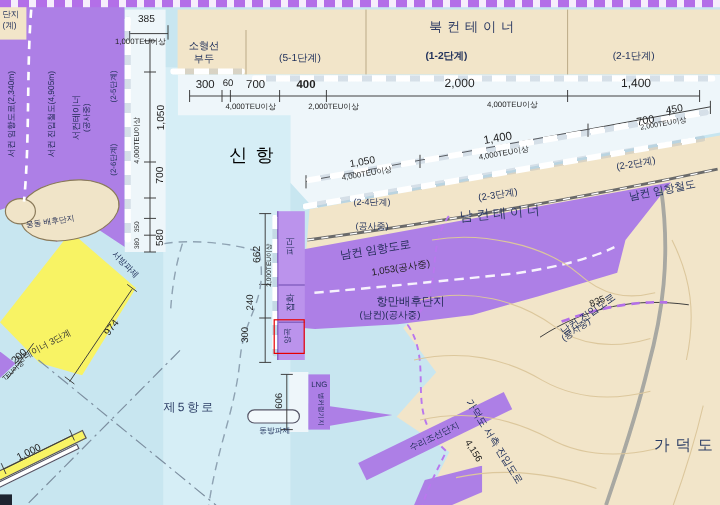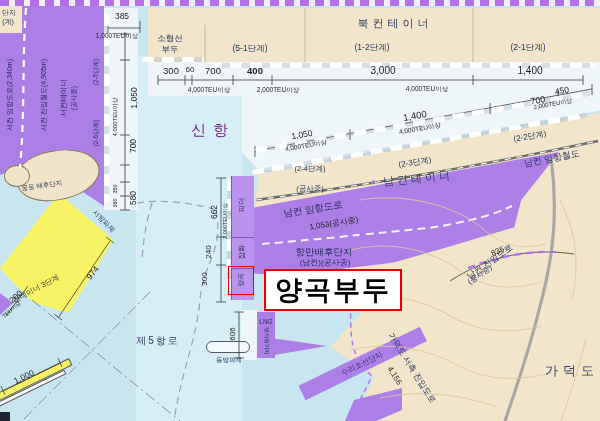--- a/index.html
+++ b/index.html
@@ -137,31 +137,31 @@
   <div class="dash-h" style="left:255px;top:148px;width:340px;height:5px;transform:rotate(-9.7deg);transform-origin:0 0;"></div>
   <div class="dash-h" style="left:252px;top:170px;width:340px;height:5px;transform:rotate(-9.7deg);transform-origin:0 0;"></div>
   <div class="dash-v" style="left:104px;top:14px;width:5px;height:188px;"></div>
   <div class="dash-v" style="left:227px;top:179px;width:4px;height:118px;"></div>
   <div class="dash-h" style="left:142px;top:57px;width:62px;height:5px;"></div>
 
   <span class="lb" style="left:9px;top:13px;font-size:7px;">단지</span>
   <span class="lb" style="left:8px;top:22px;font-size:7px;">(계)</span>
 
   <span class="lb" style="left:395px;top:24px;font-size:11px;letter-spacing:4px;color:#2c3a63;">북컨테이너</span>
-  <span class="lb" style="left:372px;top:47px;font-size:8.5px;">(1-2단계)</span>
+  <span class="lb" style="left:372px;top:47px;font-size:8.5px;font-weight:bold;">(1-2단계)</span>
   <span class="lb" style="left:528px;top:47px;font-size:8.5px;">(2-1단계)</span>
   <span class="lb" style="left:170px;top:38px;font-size:8.5px;">소형선</span>
   <span class="lb" style="left:170px;top:49px;font-size:8.5px;">부두</span>
   <span class="lb" style="left:250px;top:48px;font-size:8.5px;">(5-1단계)</span>
 
   <span class="lb dm" style="left:171px;top:71px;font-size:9.5px;">300</span>
   <span class="lb dm" style="left:190px;top:70px;font-size:8px;">60</span>
   <span class="lb dm" style="left:213px;top:71px;font-size:9.5px;">700</span>
   <span class="lb dm" style="left:255px;top:71px;font-size:9.5px;font-weight:bold;">400</span>
-  <span class="lb dm" style="left:383px;top:71px;font-size:10px;">3,000</span>
+  <span class="lb dm" style="left:383px;top:71px;font-size:10px;">2,000</span>
   <span class="lb dm" style="left:530px;top:71px;font-size:10px;">1,400</span>
   <span class="lb dm" style="left:209px;top:90px;font-size:6.5px;">4,000TEU이상</span>
   <span class="lb dm" style="left:278px;top:90px;font-size:6.5px;">2,000TEU이상</span>
   <span class="lb dm" style="left:427px;top:89px;font-size:6.5px;">4,000TEU이상</span>
 
   <span class="lb dm" style="left:302px;top:135px;font-size:8.5px;transform:translate(-50%,-50%) rotate(-10deg);">1,050</span>
   <span class="lb dm" style="left:306px;top:146px;font-size:6.5px;transform:translate(-50%,-50%) rotate(-10deg);">4,000TEU이상</span>
   <span class="lb dm" style="left:415px;top:116px;font-size:9.5px;transform:translate(-50%,-50%) rotate(-10deg);">1,400</span>
   <span class="lb dm" style="left:420px;top:129px;font-size:6.5px;transform:translate(-50%,-50%) rotate(-10deg);">4,000TEU이상</span>
   <span class="lb dm" style="left:538px;top:101px;font-size:9px;transform:translate(-50%,-50%) rotate(-10deg);">700</span>
@@ -182,36 +182,36 @@
   <span class="lb dm" style="left:116px;top:189px;font-size:5.5px;transform:translate(-50%,-50%) rotate(-90deg);">350</span>
   <span class="lb dm" style="left:116px;top:203px;font-size:5.5px;transform:translate(-50%,-50%) rotate(-90deg);">380</span>
 
   <span class="lb" style="left:10px;top:95px;font-size:7px;color:#1c2750;transform:translate(-50%,-50%) rotate(-90deg);">서컨 임항도로(2,340m)</span>
   <span class="lb" style="left:44px;top:95px;font-size:7px;color:#1c2750;transform:translate(-50%,-50%) rotate(-90deg);">서컨 진입철도(4,905m)</span>
   <span class="lb" style="left:64px;top:98px;font-size:7.5px;color:#1c2750;transform:translate(-50%,-50%) rotate(-90deg);">서컨테이너</span>
   <span class="lb" style="left:74px;top:98px;font-size:6.5px;color:#1c2750;transform:translate(-50%,-50%) rotate(-90deg);">(공사중)</span>
   <span class="lb" style="left:96px;top:72px;font-size:6.5px;transform:translate(-50%,-50%) rotate(-90deg);">(2-5단계)</span>
   <span class="lb" style="left:96px;top:133px;font-size:6.5px;transform:translate(-50%,-50%) rotate(-90deg);">(2-6단계)</span>
 
-  <span class="lb" style="left:213px;top:130px;font-size:15px;letter-spacing:7px;color:#701a75;">신항</span>
+  <span class="lb" style="left:213px;top:130px;font-size:15px;letter-spacing:7px;color:#000000;">신항</span>
 
   <span class="lb dm" style="left:214px;top:212px;font-size:8.5px;transform:translate(-50%,-50%) rotate(-90deg);">662</span>
   <span class="lb dm" style="left:226px;top:221px;font-size:5.5px;transform:translate(-50%,-50%) rotate(-90deg);">2,000TEU이상</span>
   <span class="lb dm" style="left:209px;top:252px;font-size:8px;transform:translate(-50%,-50%) rotate(-90deg);">240</span>
   <span class="lb dm" style="left:205px;top:279px;font-size:8px;transform:translate(-50%,-50%) rotate(-90deg);">300</span>
 
   <span class="lb" style="left:242px;top:205px;font-size:7.5px;color:#1d2c55;transform:translate(-50%,-50%) rotate(-90deg);">피더</span>
   <span class="lb" style="left:242px;top:252px;font-size:7.5px;color:#1d2c55;transform:translate(-50%,-50%) rotate(-90deg);">잡화</span>
   <span class="lb" style="left:241px;top:280px;font-size:6.5px;color:#1d2c55;transform:translate(-50%,-50%) rotate(-90deg);">양곡</span>
 
   <span class="lb" style="left:310px;top:169px;font-size:7.5px;">(2-4단계)</span>
   <span class="lb" style="left:310px;top:189px;font-size:7.5px;">(공사중)</span>
   <span class="lb" style="left:313px;top:209px;font-size:9.5px;color:#1c2750;transform:translate(-50%,-50%) rotate(-9deg);">남컨 임항도로</span>
   <span class="lb dm" style="left:334px;top:224px;font-size:8px;transform:translate(-50%,-50%) rotate(-9deg);">1,053(공사중)</span>
-  <span class="lb" style="left:324px;top:252px;font-size:9.5px;color:#1c2750;">항만배후단지</span>
+  <span class="lb" style="left:342px;top:252px;font-size:9.5px;color:#1c2750;">항만배후단지</span>
   <span class="lb" style="left:325px;top:263px;font-size:8px;color:#1c2750;">(남컨)(공사중)</span>
 
   <span class="lb dm" style="left:233px;top:334px;font-size:8px;transform:translate(-50%,-50%) rotate(-90deg);">606</span>
   <span class="lb" style="left:266px;top:322px;font-size:6.5px;color:#1d2c55;">LNG</span>
   <span class="lb" style="left:266px;top:341px;font-size:5.5px;color:#1d2c55;transform:translate(-50%,-50%) rotate(90deg);">벙커링기지</span>
   <span class="lb" style="left:229px;top:360px;font-size:6.5px;">동방파제</span>
   <span class="lb" style="left:158px;top:341px;font-size:10px;letter-spacing:2px;color:#2c3e66;">제5항로</span>
   <span class="lb" style="left:104px;top:221px;font-size:7px;transform:translate(-50%,-50%) rotate(46deg);">서방파제</span>
   <span class="lb" style="left:42px;top:186px;font-size:6.5px;color:#1c2750;transform:translate(-50%,-50%) rotate(-8deg);">웅동 배후단지</span>
   <span class="lb" style="left:36px;top:289px;font-size:7.5px;color:#333;transform:translate(-50%,-50%) rotate(-28deg);">컨테이너 3단계</span>
@@ -222,17 +222,14 @@
 
   <span class="lb" style="left:362px;top:364px;font-size:7.5px;color:#1d2c55;transform:translate(-50%,-50%) rotate(-26deg);">수리조선단지</span>
   <span class="lb" style="left:490px;top:262px;font-size:8.5px;transform:translate(-50%,-50%) rotate(-35deg);">남컨 진입도로</span>
   <span class="lb" style="left:480px;top:275px;font-size:7.5px;transform:translate(-50%,-50%) rotate(-35deg);">(공사중)</span>
   <span class="lb dm" style="left:498px;top:252px;font-size:8px;transform:translate(-50%,-50%) rotate(-22deg);">835</span>
   <span class="lb" style="left:412px;top:368px;font-size:8.5px;transform:translate(-50%,-50%) rotate(58deg);">가덕도 서측 진입도로</span>
   <span class="lb dm" style="left:394px;top:376px;font-size:8px;transform:translate(-50%,-50%) rotate(58deg);">4,156</span>
   <span class="lb" style="left:572px;top:372px;font-size:13px;letter-spacing:5px;color:#2c3e66;font-family:Liberation Mono, monospace;">가덕도</span>
 
   <div id="redbox"></div>
-  <div id="bigbox">
-    <span>양곡부두</span>
-  </div>
 
 </div>
 
 </body></html>

